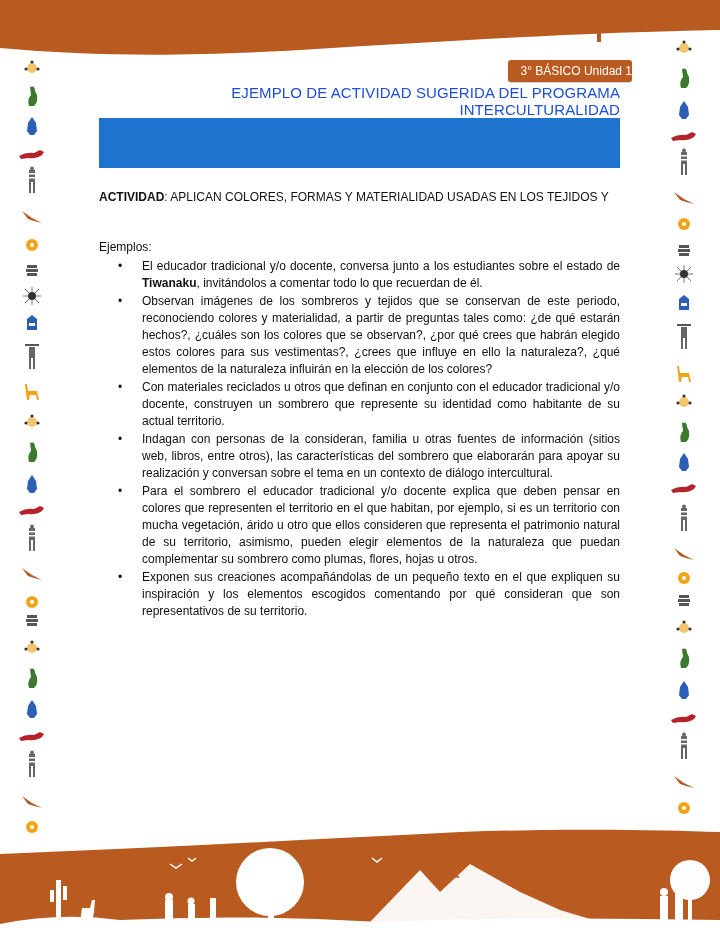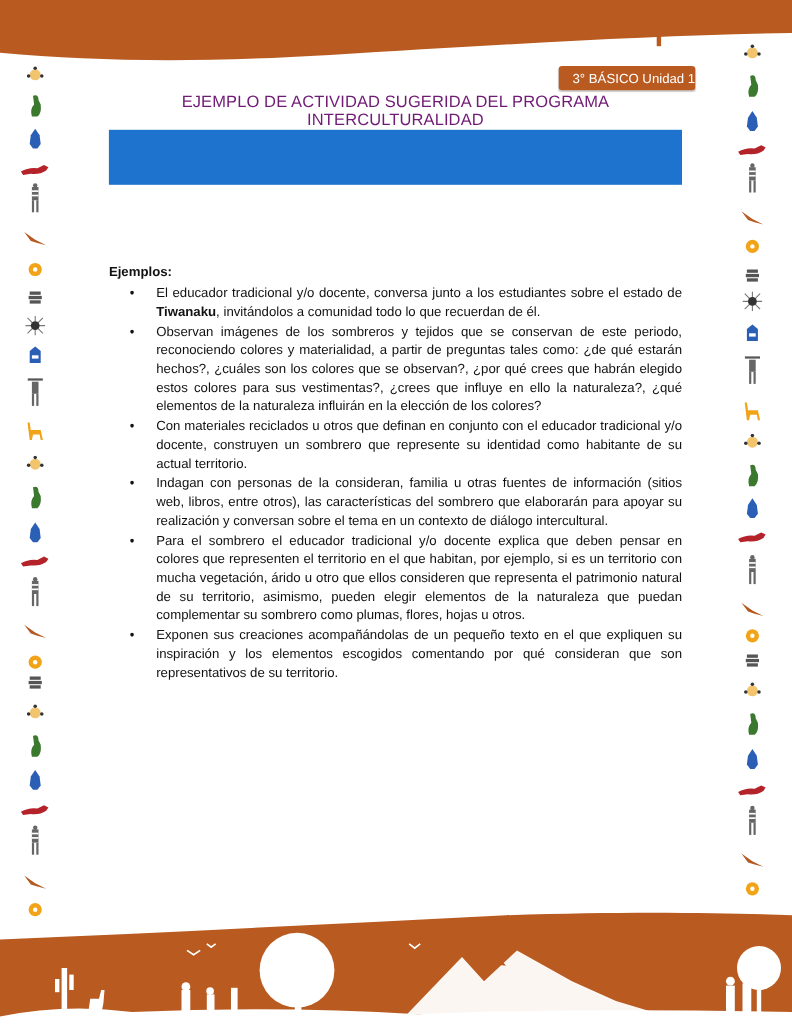--- a/index.html
+++ b/index.html
@@ -17,36 +17,36 @@
       margin-top: 20px;
     }
     .badge-stem { position: absolute; left: 597px; top: 30px; width: 4px; height: 12px; background: #b95b21; }
 
     .side-col { position: absolute; top: 0; width: 40px; height: 932px; }
     .side-col.left { left: 12px; }
     .side-col.right { left: 664px; }
     .side-icon { position: absolute; left: 0; width: 40px; height: 24px; display: flex; align-items: center; justify-content: center; }
 
     .doc-title {
-      position: absolute; left: 99px; top: 84px; width: 521px; text-align: center;
-      font-size: 15px; letter-spacing: 0.1px; color: #701a75;
+      position: absolute; left: 99px; top: 84px; width: 521px; text-align: right;
+      font-size: 15px; letter-spacing: 0.1px; color: #1d4ed8;
     }
     .axis-box {
       position: absolute; left: 99px; top: 118px; width: 521px; height: 50px;
       background: #1e73cf; color: #ffffff; text-align: center;
       font-family: "Liberation Serif", "DejaVu Serif", serif; font-weight: bold;
       font-size: 16px; line-height: 21px; padding-top: 4px;
     }
 
     .activity { position: absolute; left: 99px; top: 189px; width: 521px; font-size: 12px; line-height: 16px; }
     .activity .label { font-weight: bold; }
     .activity .line2 { padding-left: 70px; }
     .activity b { font-weight: bold; }
 
-    .examples-title { position: absolute; left: 99px; top: 240px; font-size: 12px; font-weight: bold; }
+    .examples-title { position: absolute; left: 99px; top: 240px; font-size: 12px; font-weight: normal; }
 
     .bullets { position: absolute; left: 116px; top: 258px; width: 504px; list-style: none; }
     .bullets li { position: relative; padding-left: 26px; font-size: 12px; line-height: 17px; text-align: justify; margin-bottom: 1px; }
     .bullets li .dot { position: absolute; left: 2px; top: 0; font-size: 12px; }
     .bullets li b { font-weight: bold; }
   </style>
 </head>
 <body>
 
 <svg class="header-wave" viewBox="0 0 720 60" preserveAspectRatio="none">
@@ -412,26 +412,27 @@
       </svg>
     </div>
 </div>
 
 <div class="doc-title">EJEMPLO DE ACTIVIDAD SUGERIDA DEL PROGRAMA INTERCULTURALIDAD</div>
 
 <div class="axis-box">
 </div>
 
 <div class="activity">
+  <div><span class="label">ACTIVIDAD</span><span>: APLICAN COLORES, FORMAS Y MATERIALIDAD USADAS EN LOS TEJIDOS Y</span></div>
 </div>
 
 <div class="examples-title">Ejemplos:</div>
 
 <ul class="bullets">
-  <li><span class="dot">•</span><span>El educador tradicional y/o docente, conversa junto a los estudiantes sobre el estado de </span><b>Tiwanaku</b><span>, invitándolos a comunidad todo lo que recuerdan de él.</span></li>
+  <li><span class="dot">•</span><span>El educador tradicional y/o docente, conversa junto a los estudiantes sobre el estado de </span><b>Tiwanaku</b><span>, invitándolos a comentar todo lo que recuerdan de él.</span></li>
   <li><span class="dot">•</span><span>Observan imágenes de los sombreros y tejidos que se conservan de este periodo, reconociendo colores y materialidad, a partir de preguntas tales como: ¿de qué estarán hechos?, ¿cuáles son los colores que se observan?, ¿por qué crees que habrán elegido estos colores para sus vestimentas?, ¿crees que influye en ello la naturaleza?, ¿qué elementos de la naturaleza influirán en la elección de los colores?</span></li>
   <li><span class="dot">•</span><span>Con materiales reciclados u otros que definan en conjunto con el educador tradicional y/o docente, construyen un sombrero que represente su identidad como habitante de su actual territorio.</span></li>
   <li><span class="dot">•</span><span>Indagan con personas de la consideran, familia u otras fuentes de información (sitios web, libros, entre otros), las características del sombrero que elaborarán para apoyar su realización y conversan sobre el tema en un contexto de diálogo intercultural.</span></li>
   <li><span class="dot">•</span><span>Para el sombrero el educador tradicional y/o docente explica que deben pensar en colores que representen el territorio en el que habitan, por ejemplo, si es un territorio con mucha vegetación, árido u otro que ellos consideren que representa el patrimonio natural de su territorio, asimismo, pueden elegir elementos de la naturaleza que puedan complementar su sombrero como plumas, flores, hojas u otros.</span></li>
   <li><span class="dot">•</span><span>Exponen sus creaciones acompañándolas de un pequeño texto en el que expliquen su inspiración y los elementos escogidos comentando por qué consideran que son representativos de su territorio.</span></li>
 </ul>
 
 <svg class="footer-band" viewBox="0 0 720 120" preserveAspectRatio="none">
   <path d="M0,42 C150,36 300,28 460,20 C580,16 660,18 720,20 V120 H0 Z" fill="#b95b21"></path>
 

